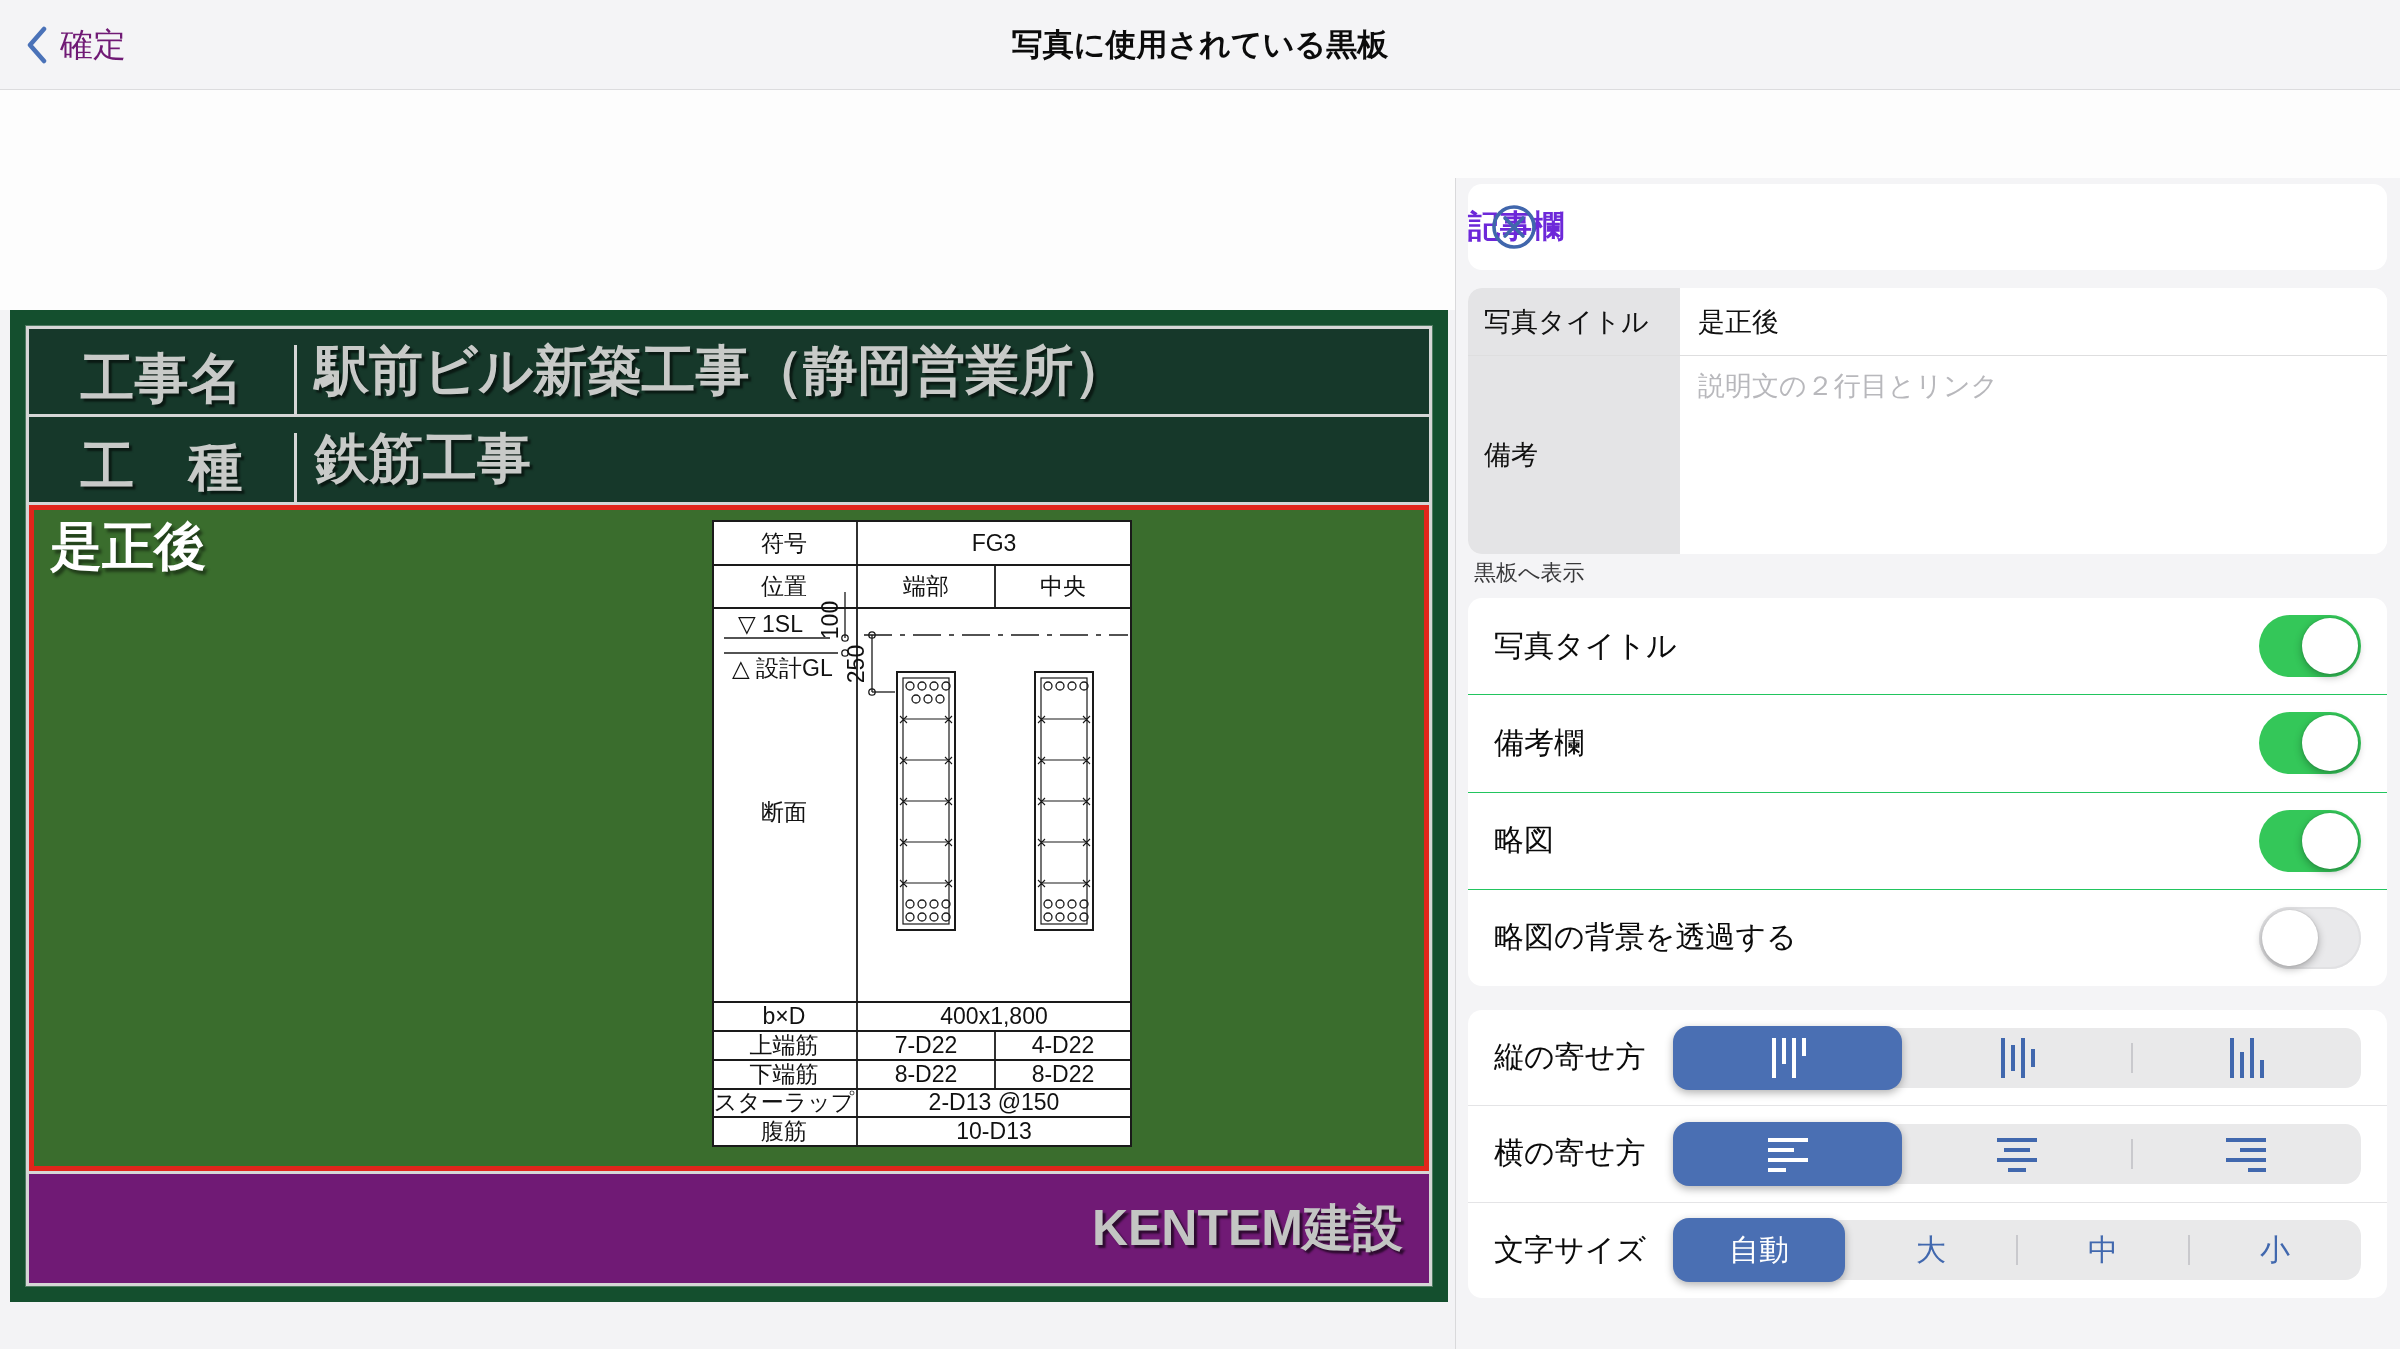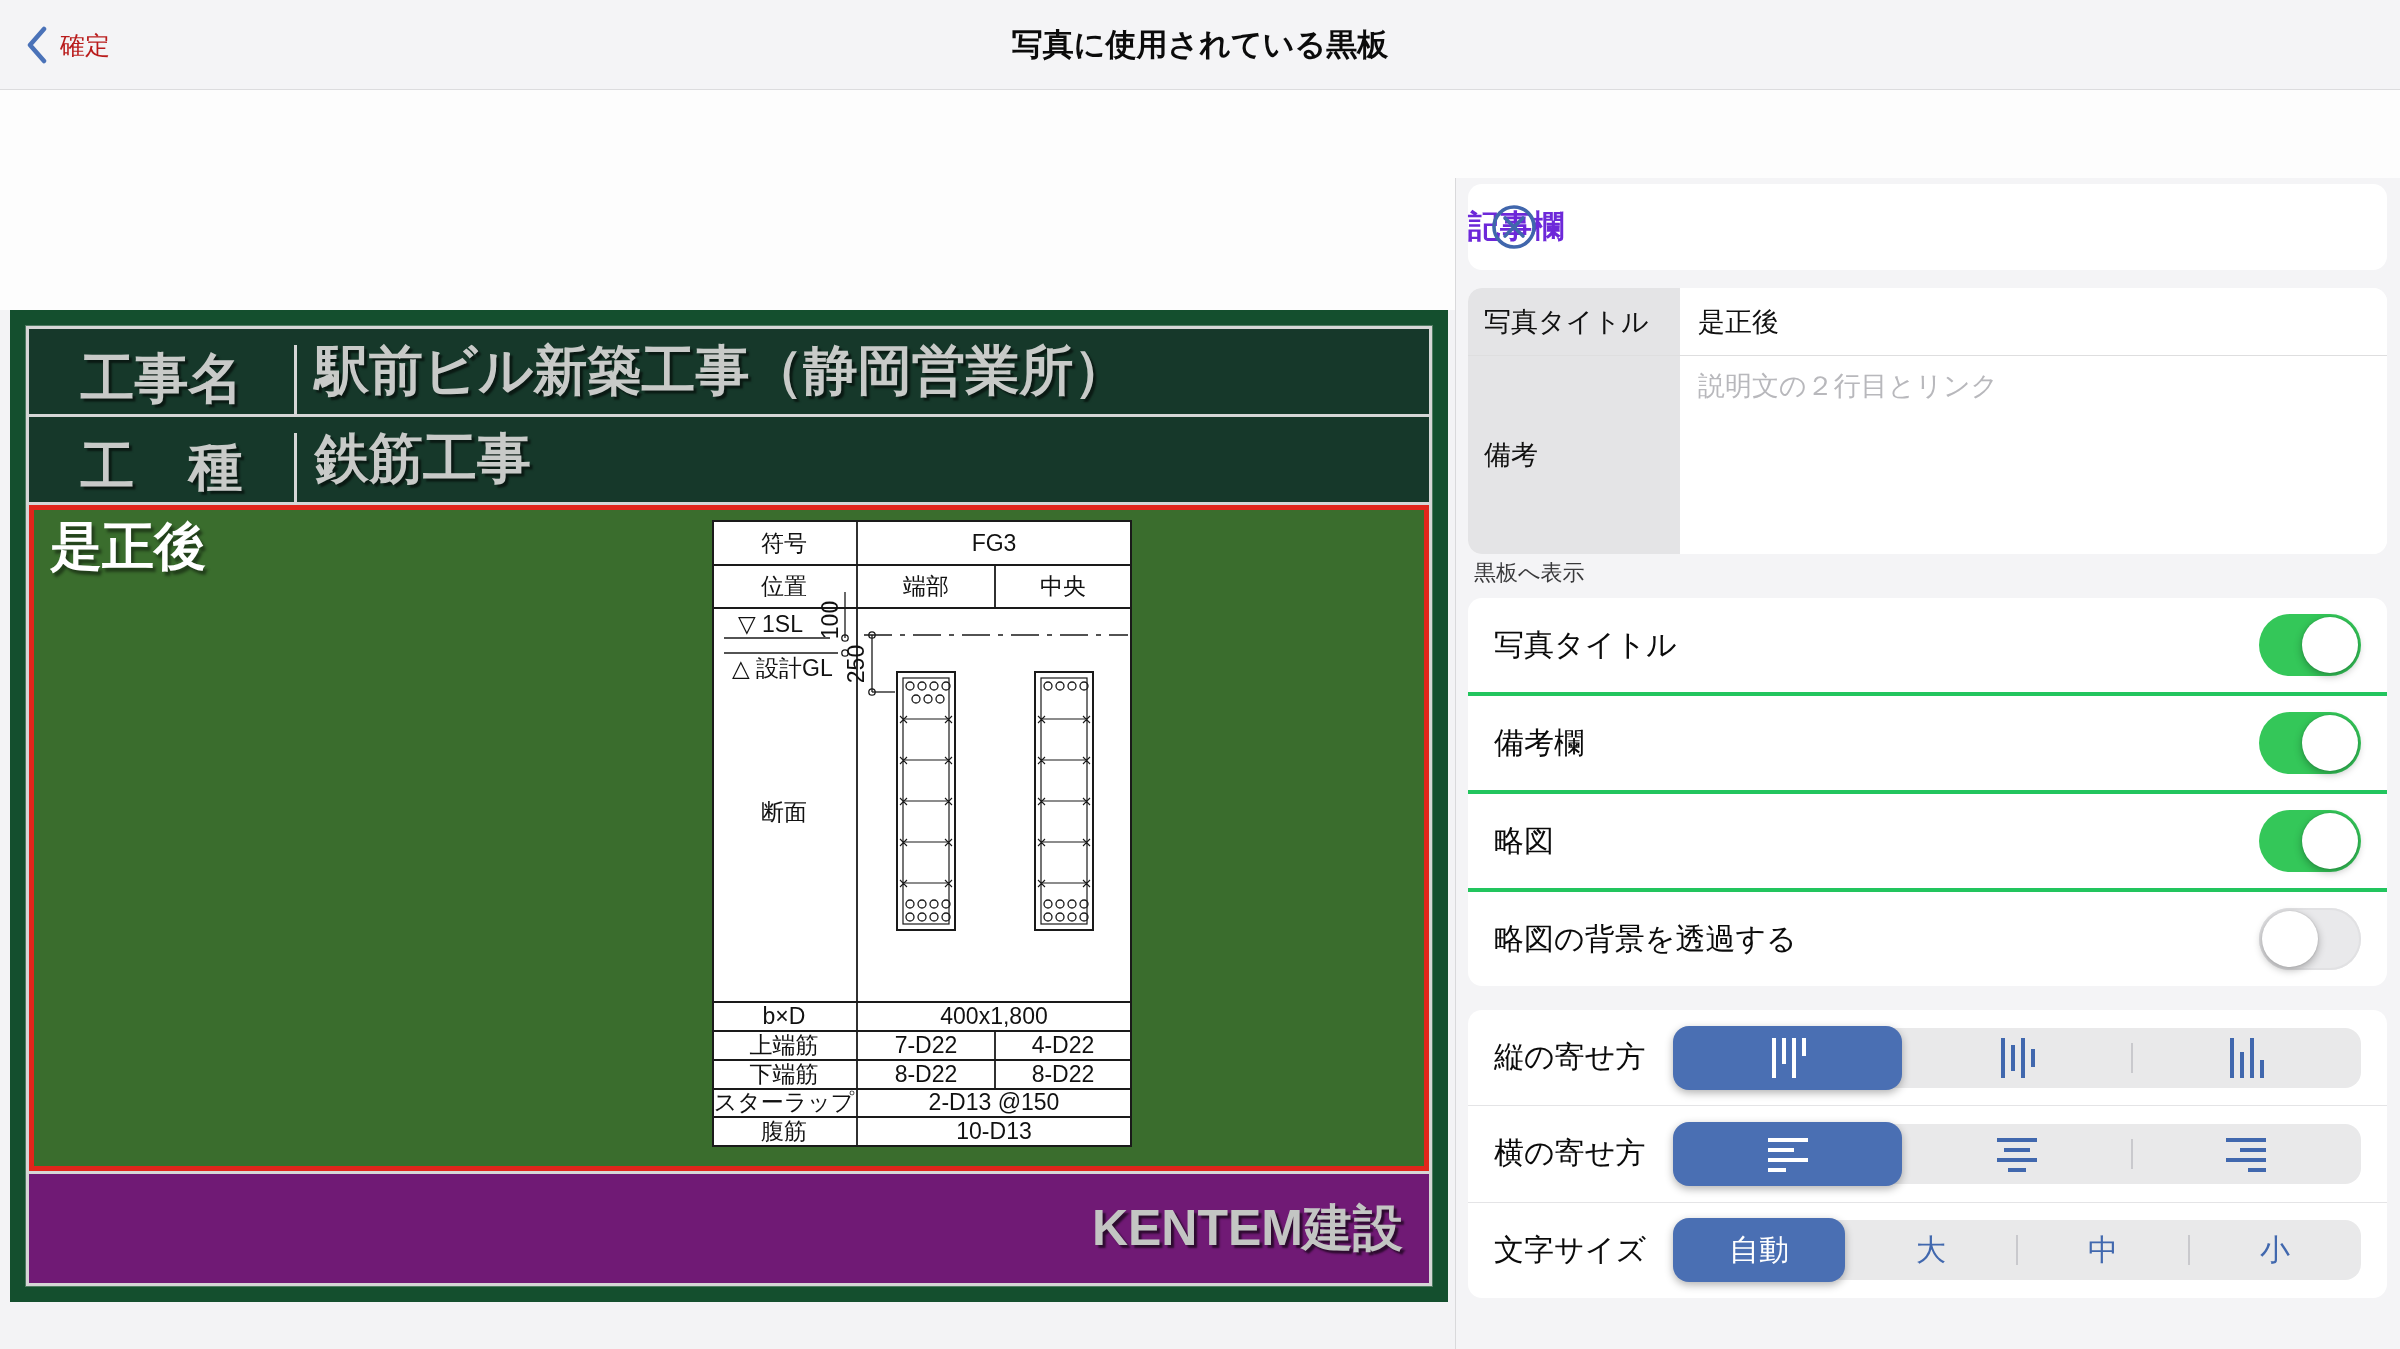--- a/index.html
+++ b/index.html
@@ -2,21 +2,21 @@
 <html lang="ja"><head>
 <meta charset="utf-8">
 <style>
   html,body{margin:0;padding:0;background:#e8e8ea;}
   *{box-sizing:border-box;font-family:"Liberation Sans","DejaVu Sans",sans-serif;}
   #app{position:relative;width:2400px;height:1349px;background:#fdfdfd;overflow:hidden;}
 
   
   .topbar{position:absolute;left:0;top:0;width:2400px;height:90px;background:#f4f4f6;border-bottom:1px solid #dcdcde;}
   .back-btn{position:absolute;left:26px;top:0;height:90px;display:flex;align-items:center;gap:12px;cursor:pointer;}
-  .back-btn span{font-size:25px;color:#b91c1c;}
+  .back-btn span{font-size:33px;color:#701a75;}
   .page-title{position:absolute;left:0;top:0;width:2400px;height:90px;display:flex;align-items:center;justify-content:center;font-size:31px;font-weight:700;color:#0b0b0b;pointer-events:none;}
 
   
   .crumb{position:absolute;left:6px;top:97px;width:2388px;height:80px;background:#f0f0f2;border:1px solid #e2e2e4;border-radius:12px;display:flex;align-items:center;padding:0 18px;gap:16px;}
   .crumb-text{font-size:30px;color:#9a9a9c;white-space:nowrap;overflow:hidden;}
 
   
   .left-pane{position:absolute;left:0;top:178px;width:1455px;height:1171px;background:#f3f3f5;}
   .left-pane .upper{position:absolute;left:0;top:0;width:100%;height:132px;background:#fdfdfd;}
 
@@ -48,21 +48,21 @@
   .form-row.r2{flex:1;}
   .form-label{width:212px;background:#e4e4e6;display:flex;align-items:center;padding-left:16px;font-size:27px;color:#111;flex-shrink:0;}
   .form-input{flex:1;border:none;outline:none;background:#fff;font-size:27px;color:#111;padding:0 18px;}
   .form-textarea{flex:1;border:none;outline:none;background:#fff;font-size:27px;color:#111;padding:12px 18px;resize:none;}
   .form-textarea::placeholder{color:#b8b8bc;}
 
   .section-label{position:absolute;left:18px;top:380px;font-size:22px;color:#3a3a3c;}
 
   .toggles-card{top:420px;height:388px;display:flex;flex-direction:column;overflow:hidden;}
   .t-row{flex:1;display:flex;align-items:center;padding:0 26px;}
-  .t-row + .t-row{border-top:4px solid #22c55e;}
+  .t-row + .t-row{border-top:1px solid #22c55e;}
   .t-label{font-size:30px;color:#0b0b0b;}
   .toggle{margin-left:auto;width:102px;height:62px;border-radius:31px;background:#e9e9eb;box-shadow:inset 0 0 0 2px #e1e1e3;position:relative;cursor:pointer;flex-shrink:0;}
   .toggle .knob{position:absolute;top:3px;left:3px;width:56px;height:56px;border-radius:50%;background:#fff;box-shadow:0 3px 8px rgba(0,0,0,.3),0 0 2px rgba(0,0,0,.15);transition:left .1s;}
   .toggle.on{background:#34c759;box-shadow:none;}
   .toggle.on .knob{left:43px;}
 
   .align-card{top:832px;height:288px;display:flex;flex-direction:column;overflow:visible;}
   .a-row{flex:1;display:flex;align-items:center;padding:0 26px;}
   .a-row + .a-row{border-top:1px solid #e4e4e6;}
   .a-label{font-size:30px;color:#0b0b0b;white-space:nowrap;}

